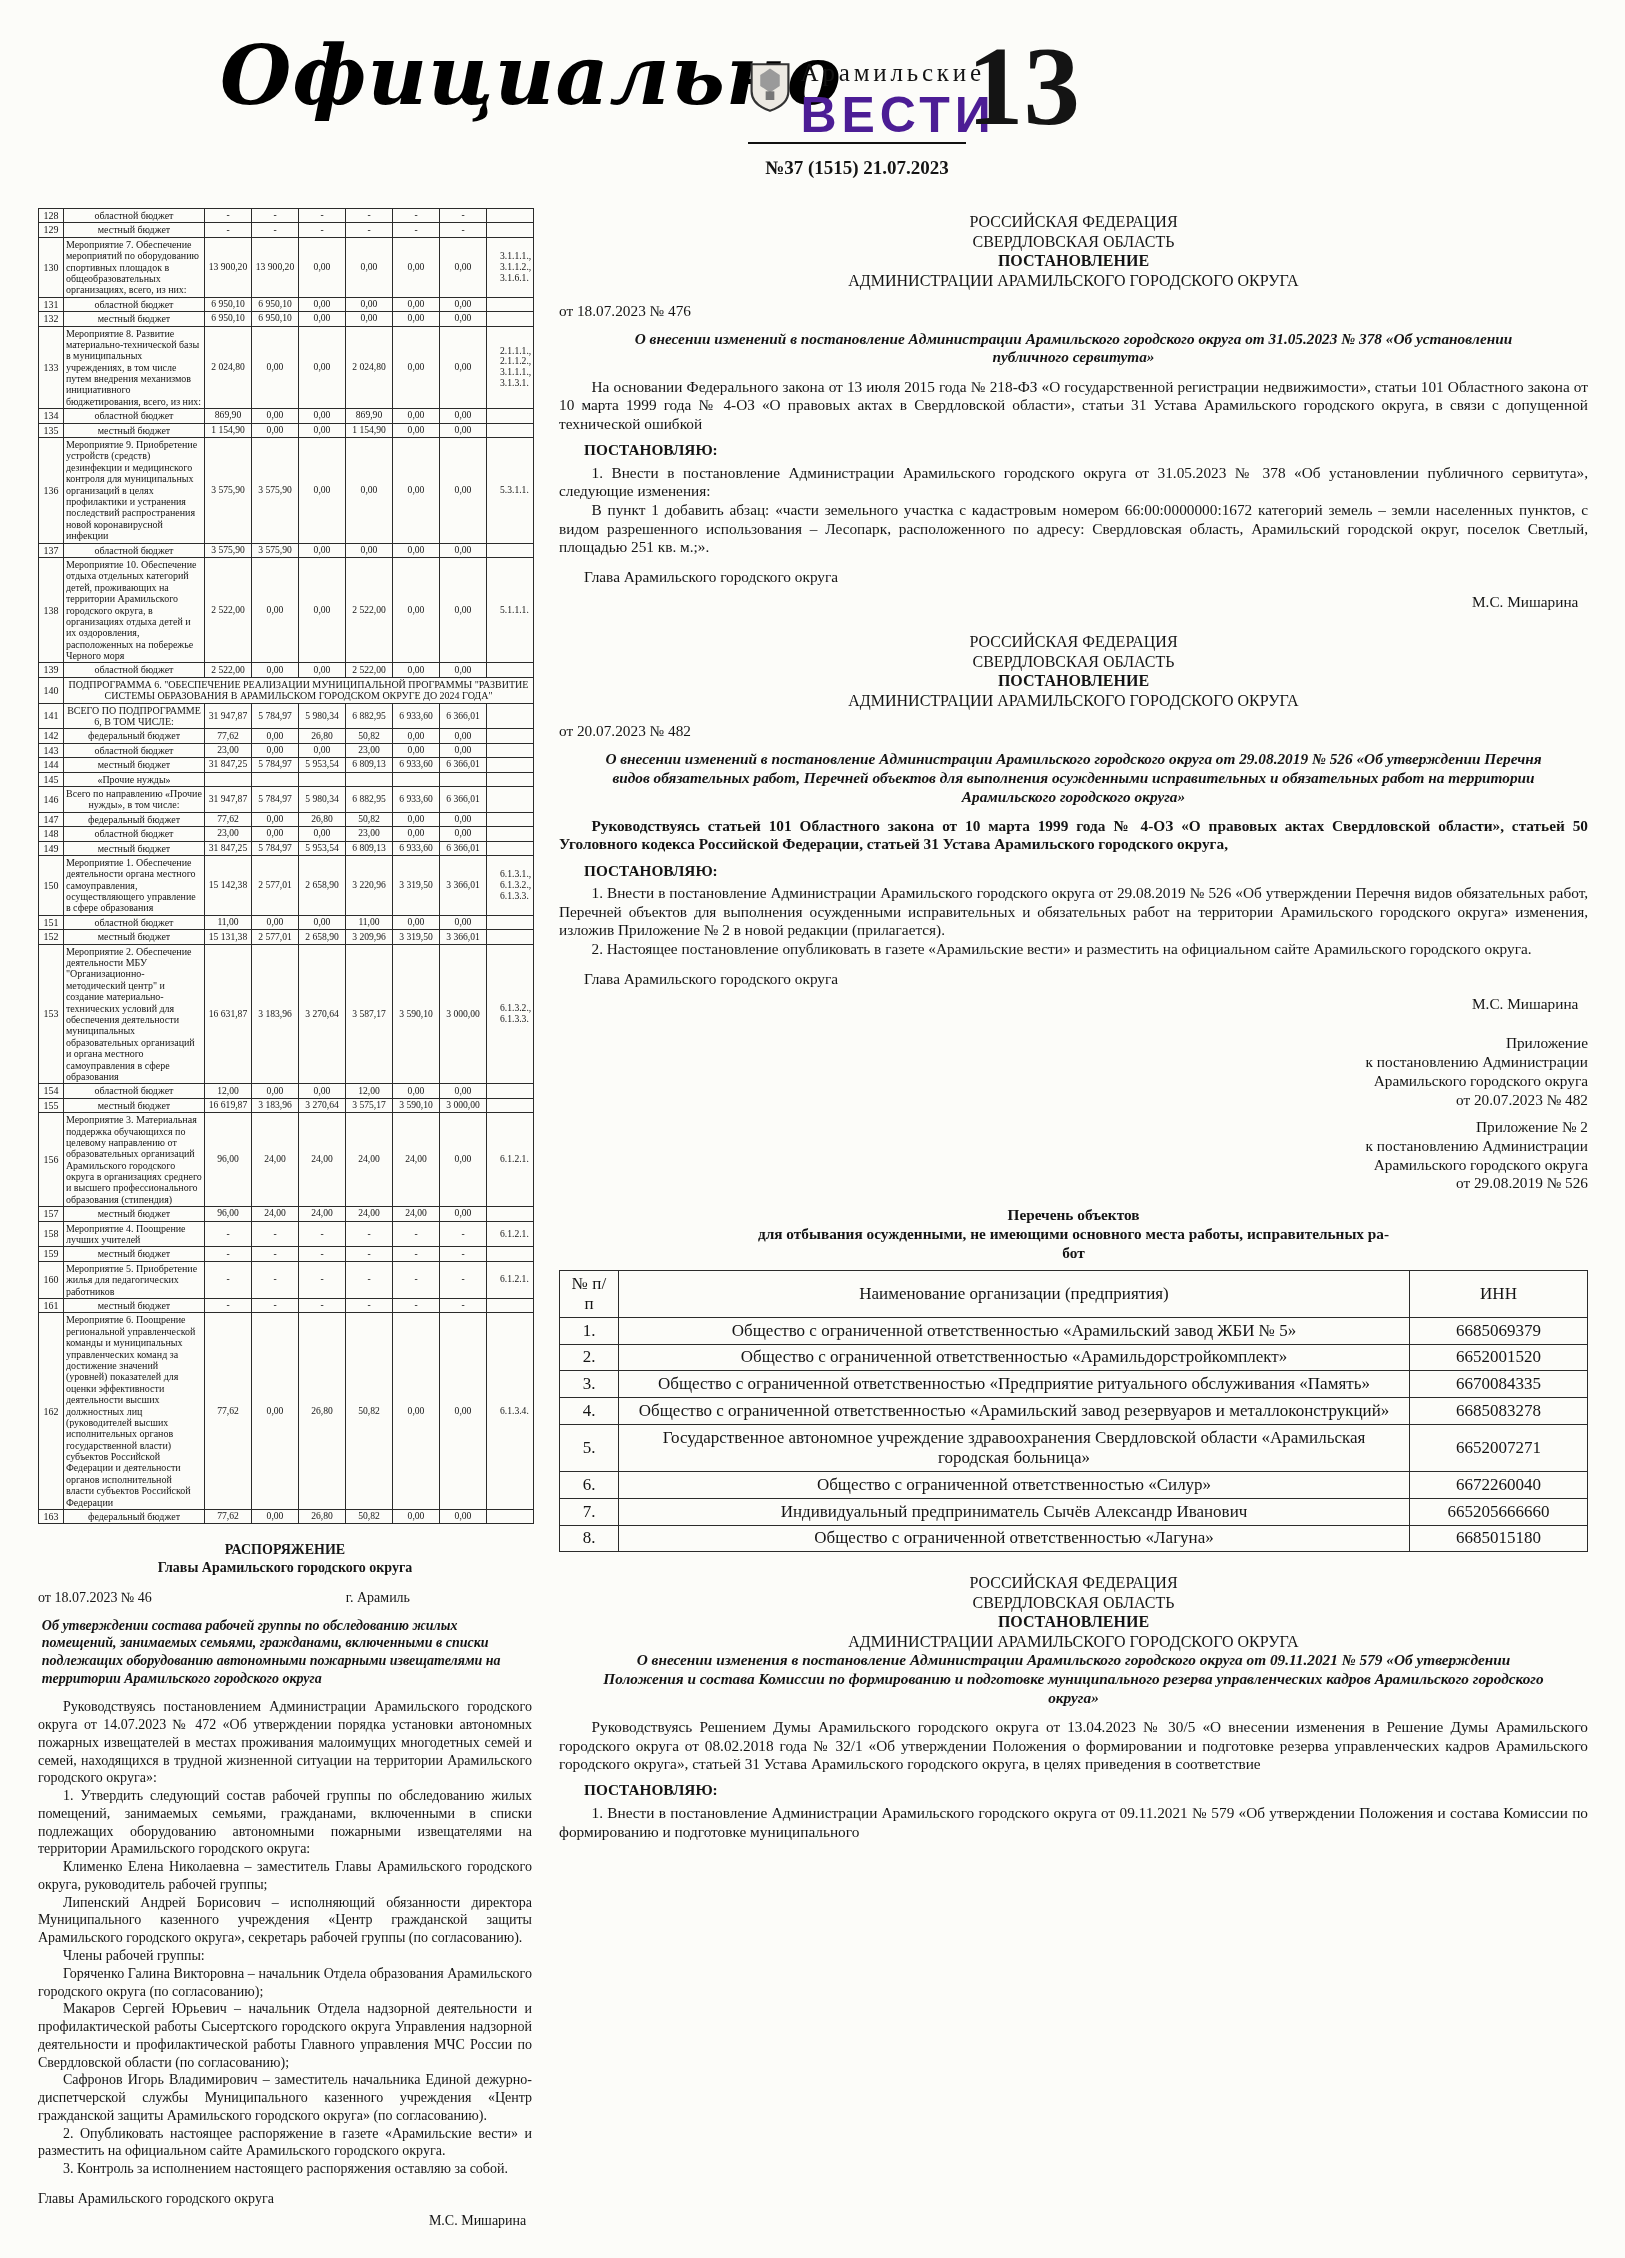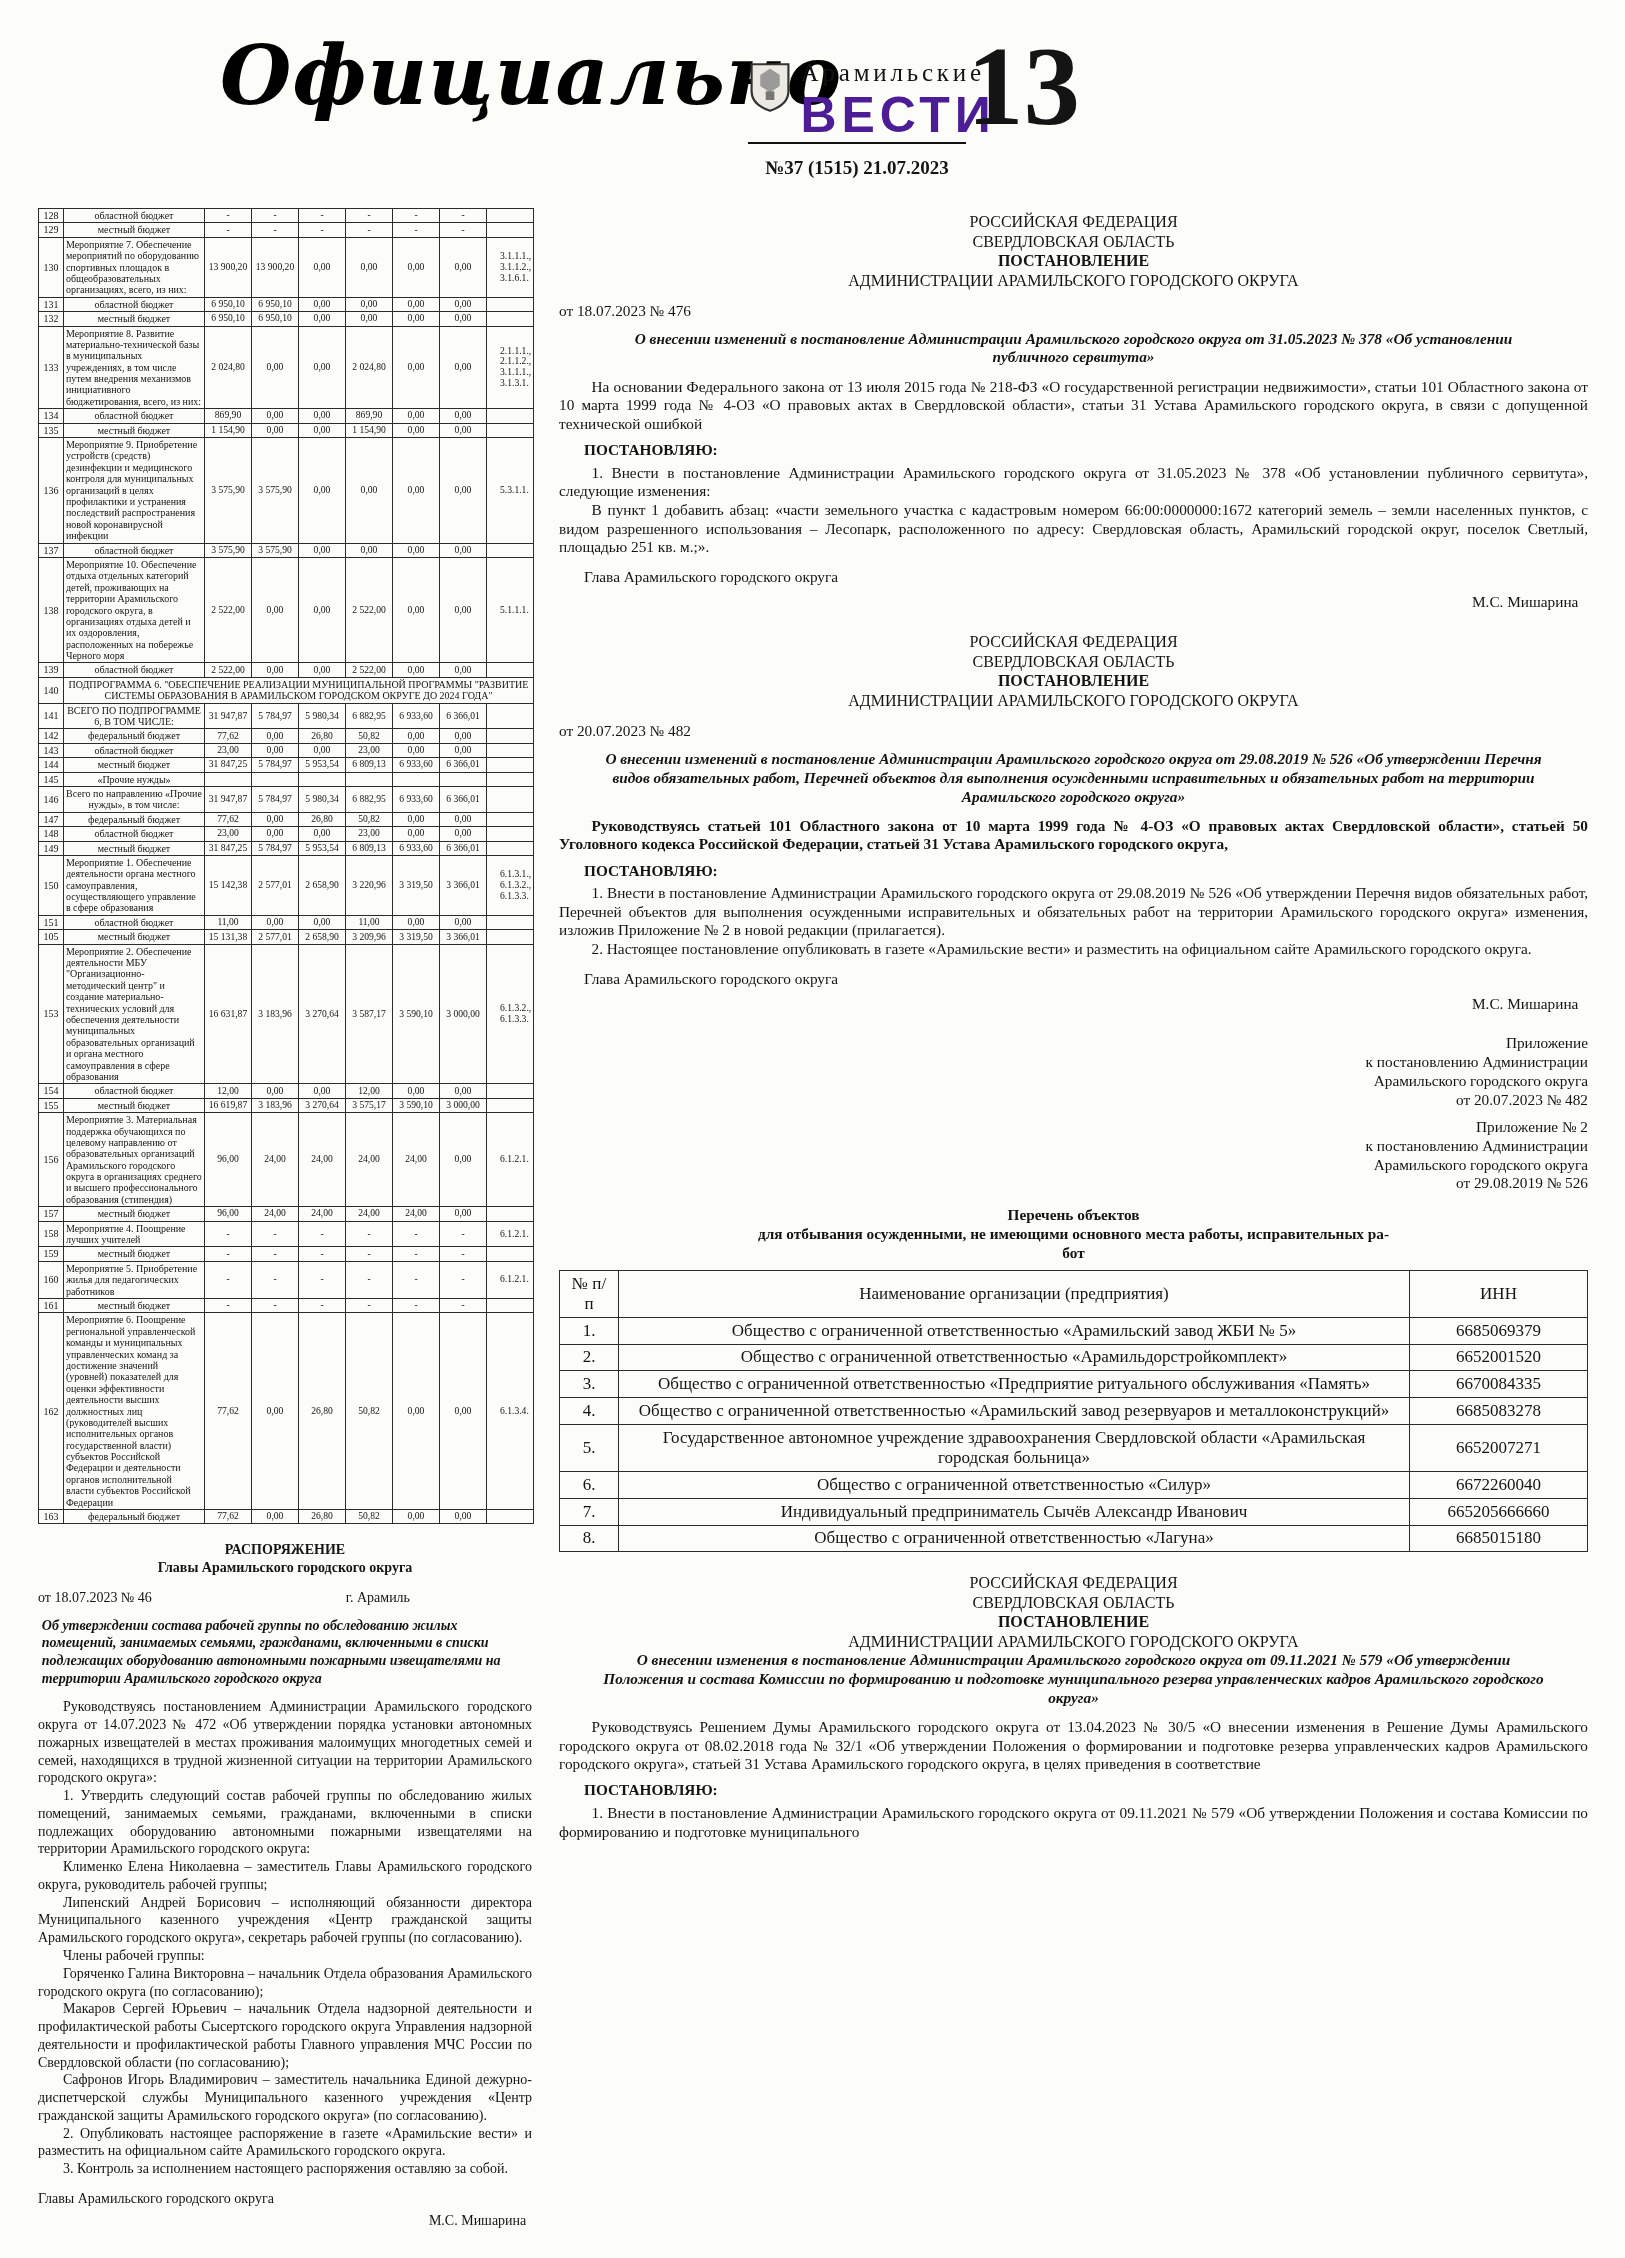--- a/index.html
+++ b/index.html
@@ -348,21 +348,21 @@
             <td class="c">областной бюджет</td>
             <td class="val">11,00</td>
             <td class="val">0,00</td>
             <td class="val">0,00</td>
             <td class="val">11,00</td>
             <td class="val">0,00</td>
             <td class="val">0,00</td>
             <td class="note"></td>
           </tr>
           <tr>
-            <td class="c">105</td>
+            <td class="c">152</td>
             <td class="c">местный бюджет</td>
             <td class="val">15 131,38</td>
             <td class="val">2 577,01</td>
             <td class="val">2 658,90</td>
             <td class="val">3 209,96</td>
             <td class="val">3 319,50</td>
             <td class="val">3 366,01</td>
             <td class="note"></td>
           </tr>
           <tr>

